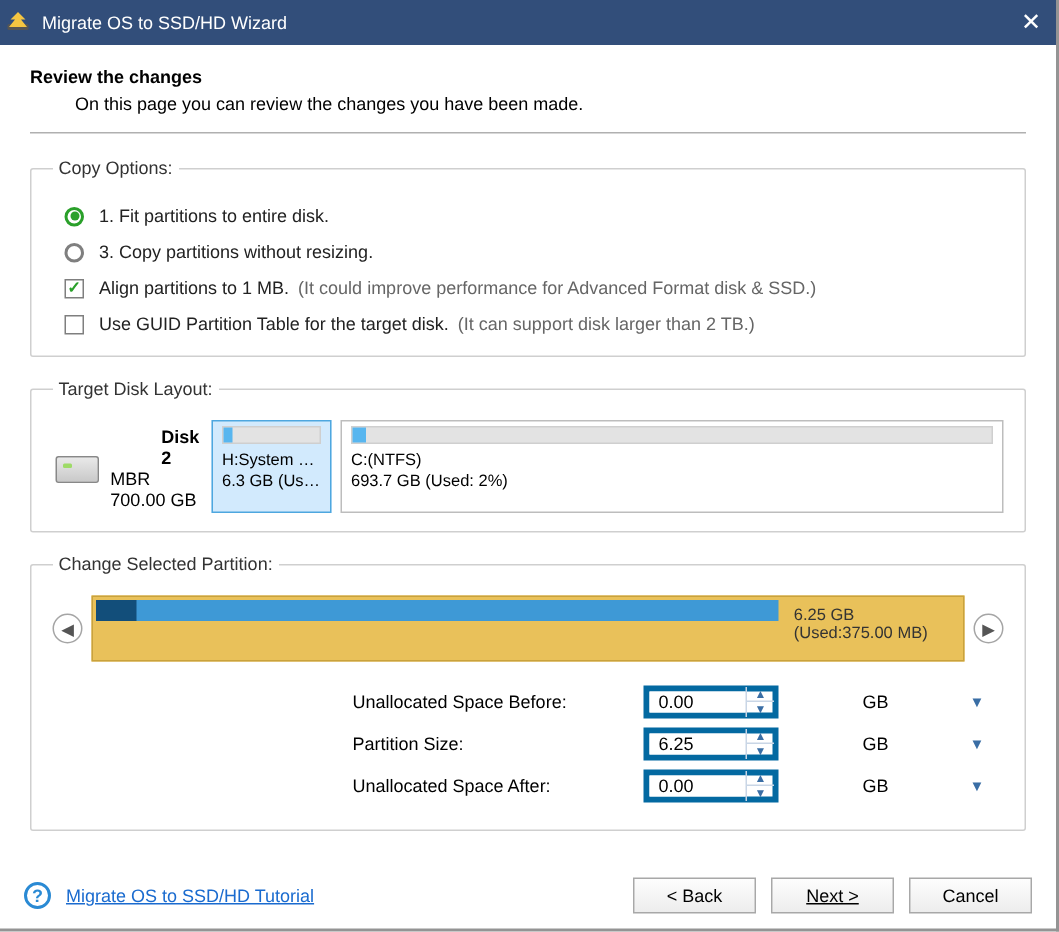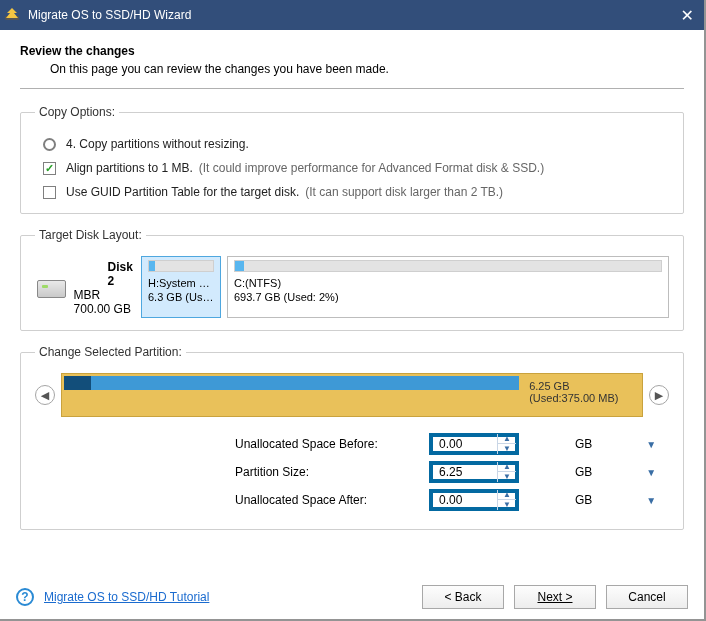--- a/index.html
+++ b/index.html
@@ -137,22 +137,28 @@
 
 <div class="content">
   <div class="header-title">Review the changes</div>
   <div class="header-sub">On this page you can review the changes you have been made.</div>
   <hr class="sep">
 
   <fieldset>
     <legend>Copy Options:</legend>
 
     <div class="opt-row">
+      <span class="radio">
+          <span class="dot"></span>
+        </span>
+      <span class="opt-label">1. Fit partitions to entire disk.</span>
+    </div>
+    <div class="opt-row">
       <span class="radio unchecked"></span>
-      <span class="opt-label">4. Copy partitions without resizing.</span>
+      <span class="opt-label">3. Copy partitions without resizing.</span>
     </div>
     <div class="opt-row">
       <span class="cbx">✓</span>
       <span class="opt-label">Align partitions to 1 MB.</span>
       <span class="hint">(It could improve performance for Advanced Format disk &amp; SSD.)</span>
     </div>
     <div class="opt-row">
       <span class="cbx"></span>
       <span class="opt-label">Use GUID Partition Table for the target disk.</span>
       <span class="hint">(It can support disk larger than 2 TB.)</span>

